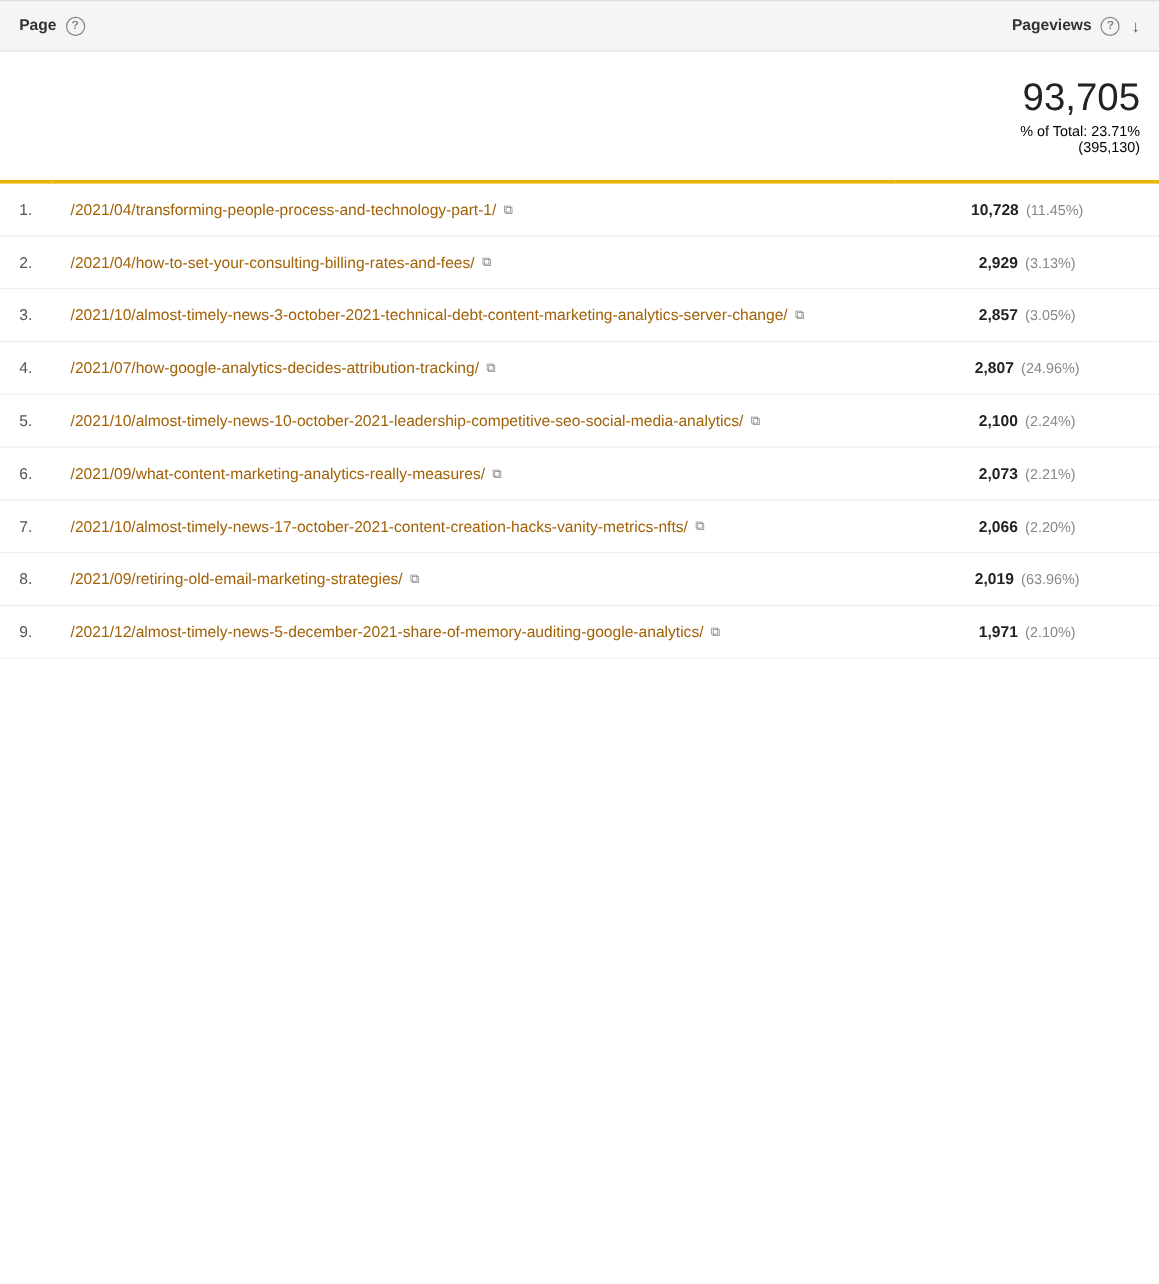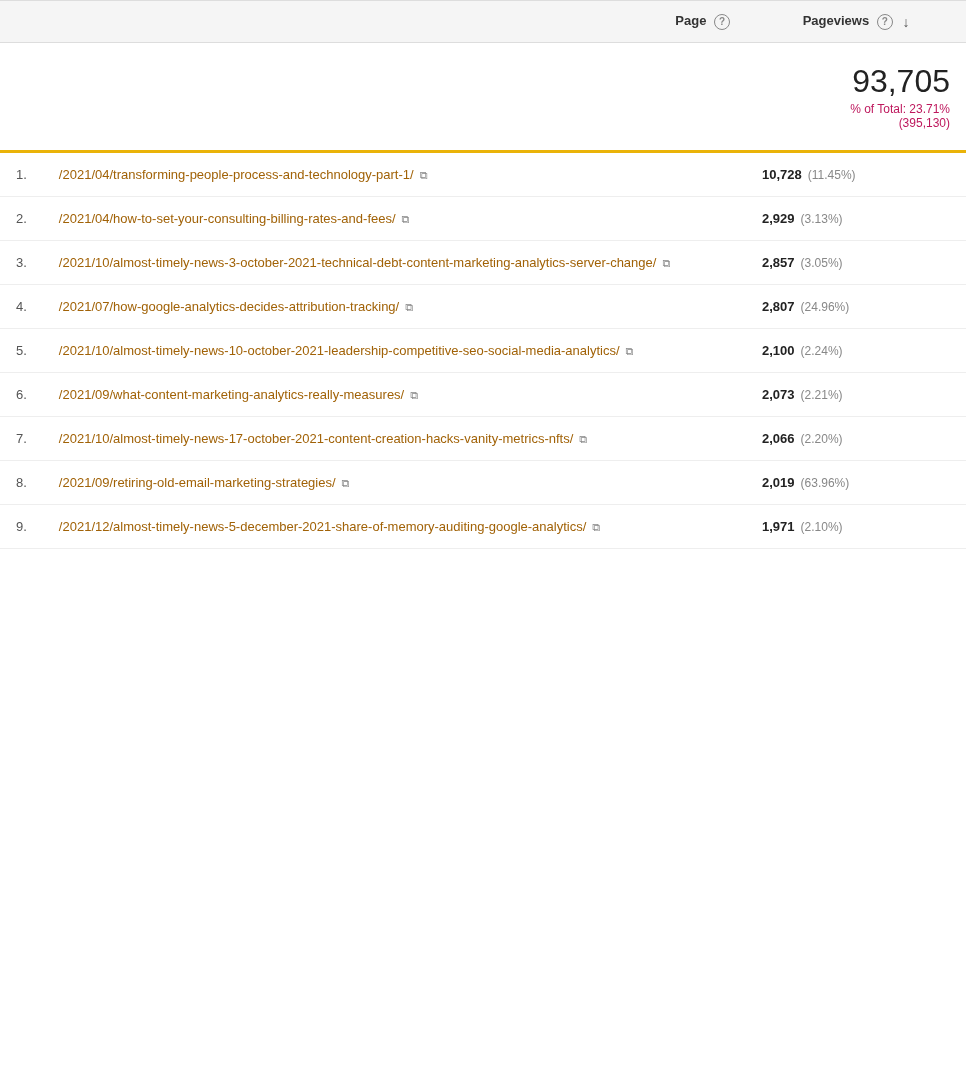--- a/index.html
+++ b/index.html
@@ -19,28 +19,28 @@
     table {
       width: 100%;
       border-collapse: collapse;
     }
 
     thead tr th {
       background: #f5f5f5;
       border-bottom: 1px solid #ddd;
       border-top: 1px solid #ddd;
       padding: 12px 16px;
+      text-align: left;
+      font-weight: bold;
+      font-size: 13px;
+      color: #333;
+    }
+
+    th.pageviews-col {
       text-align: right;
-      font-weight: bold;
-      font-size: 13px;
-      color: #333;
-    }
-
-    th.pageviews-col {
-      text-align: center;
       width: 220px;
     }
 
     .help-icon {
       display: inline-flex;
       align-items: center;
       justify-content: center;
       width: 16px;
       height: 16px;
       border-radius: 50%;
@@ -76,21 +76,21 @@
 
     .summary-pageviews-number {
       font-size: 32px;
       font-weight: 300;
       color: #222;
       display: block;
     }
 
     .summary-pageviews-percent {
       font-size: 12px;
-      color: #be185d;
+      color: #000000;
       margin-top: 2px;
       display: block;
     }
 
     
     .data-row td {
       padding: 14px 16px;
       border-bottom: 1px solid #eee;
       vertical-align: middle;
     }
@@ -131,21 +131,21 @@
       color: #555;
       font-size: 13px;
     }
 
     td.page-col {
       max-width: 700px;
     }
 
     td.pageviews-col-data {
       width: 220px;
-      text-align: left;
+      text-align: center;
     }
   </style>
 </head>
 <body>
 
 <div class="table-container">
   <table>
     <thead>
       <tr>
         <th colspan="2">

